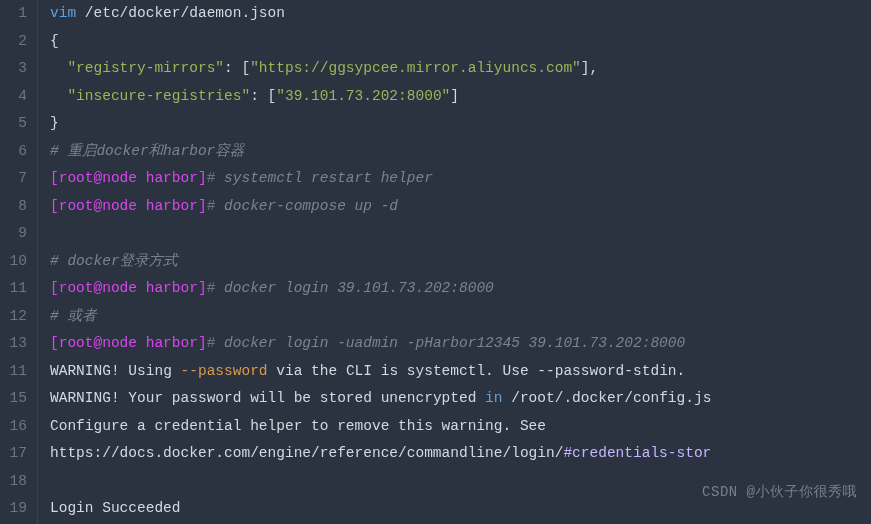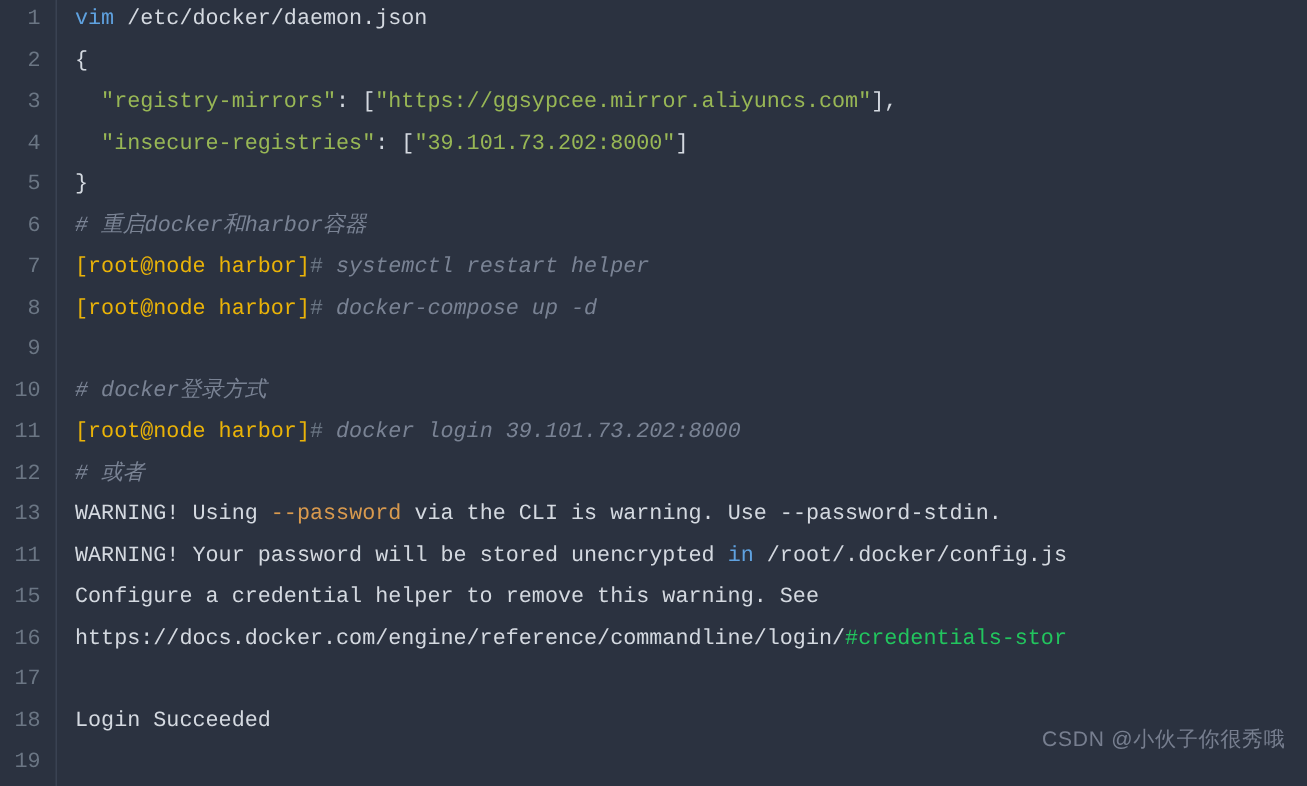--- a/index.html
+++ b/index.html
@@ -42,34 +42,34 @@
     }
     .code-line {
       height: 27.5px;
       line-height: 27.5px;
       white-space: pre;
     }
     .kw-blue { color: #5fa2e0; }
     .str-yellow { color: #98b755; }
     .key-green { color: #98b755; }
     .punc { color: #d4d9e0; }
-    .prompt { color: #eab308; }
+    .prompt { color: #d946ef; }
     .hash { color: #6b7684; }
     .comment { color: #7a8394; font-style: italic; }
     .warn-red { color: #d4d9e0; font-family: Liberation Mono, monospace; }
     .flag-orange { color: #d99a4e; }
     .kw-in { color: #5fa2e0; }
-    .dim { color: #22c55e; }
+    .dim { color: #c4b5fd; }
     .watermark {
       position: absolute;
       right: 14px;
       bottom: 18px;
       color: #8a92a3;
       font-size: 14px;
-      font-family: Liberation Sans, sans-serif;
+      font-family: Liberation Mono, monospace;
       opacity: 0.8;
       letter-spacing: 0.5px;
     }
   </style>
 </head>
 <body>
 
 <div class="editor">
   <div class="gutter">
     <div class="gutter-line">1</div>
@@ -98,21 +98,22 @@
     <div class="code-line">  <span class="key-green">"registry-mirrors"</span><span class="punc">: [</span><span class="str-yellow">"https://ggsypcee.mirror.aliyuncs.com"</span><span class="punc">],</span></div>
     <div class="code-line">  <span class="key-green">"insecure-registries"</span><span class="punc">: [</span><span class="str-yellow">"39.101.73.202:8000"</span><span class="punc">]</span></div>
     <div class="code-line"><span class="punc">}</span></div>
     <div class="code-line"><span class="comment">#</span><span class="comment"> 重启docker和harbor容器</span></div>
     <div class="code-line"><span class="prompt">[root@node harbor]</span><span class="hash">#</span><span class="comment"> systemctl restart helper</span></div>
     <div class="code-line"><span class="prompt">[root@node harbor]</span><span class="hash">#</span><span class="comment"> docker-compose up -d</span></div>
     <div class="code-line"></div>
     <div class="code-line"><span class="comment">#</span><span class="comment"> docker登录方式</span></div>
     <div class="code-line"><span class="prompt">[root@node harbor]</span><span class="hash">#</span><span class="comment"> docker login 39.101.73.202:8000</span></div>
     <div class="code-line"><span class="comment">#</span><span class="comment"> 或者</span></div>
-    <div class="code-line"><span class="warn-red">WARNING!</span><span> Using </span><span class="flag-orange">--password</span><span> via the CLI is warning. Use --password-stdin.</span></div>
+    <div class="code-line"><span class="prompt">[root@node harbor]</span><span class="hash">#</span><span class="comment"> docker login -uadmin -pHarbor12345 39.101.73.202:8000</span></div>
+    <div class="code-line"><span class="warn-red">WARNING!</span><span> Using </span><span class="flag-orange">--password</span><span> via the CLI is systemctl. Use --password-stdin.</span></div>
     <div class="code-line"><span class="warn-red">WARNING!</span><span> Your password will be stored unencrypted </span><span class="kw-in">in</span><span> /root/.docker/config.js</span></div>
     <div class="code-line"><span>Configure a credential helper to remove this warning. See</span></div>
     <div class="code-line"><span>https://docs.docker.com/engine/reference/commandline/login/</span><span class="dim">#credentials-stor</span></div>
     <div class="code-line"></div>
     <div class="code-line"><span>Login Succeeded</span></div>
   </div>
 </div>
 
 <div class="watermark">CSDN @小伙子你很秀哦</div>
 

